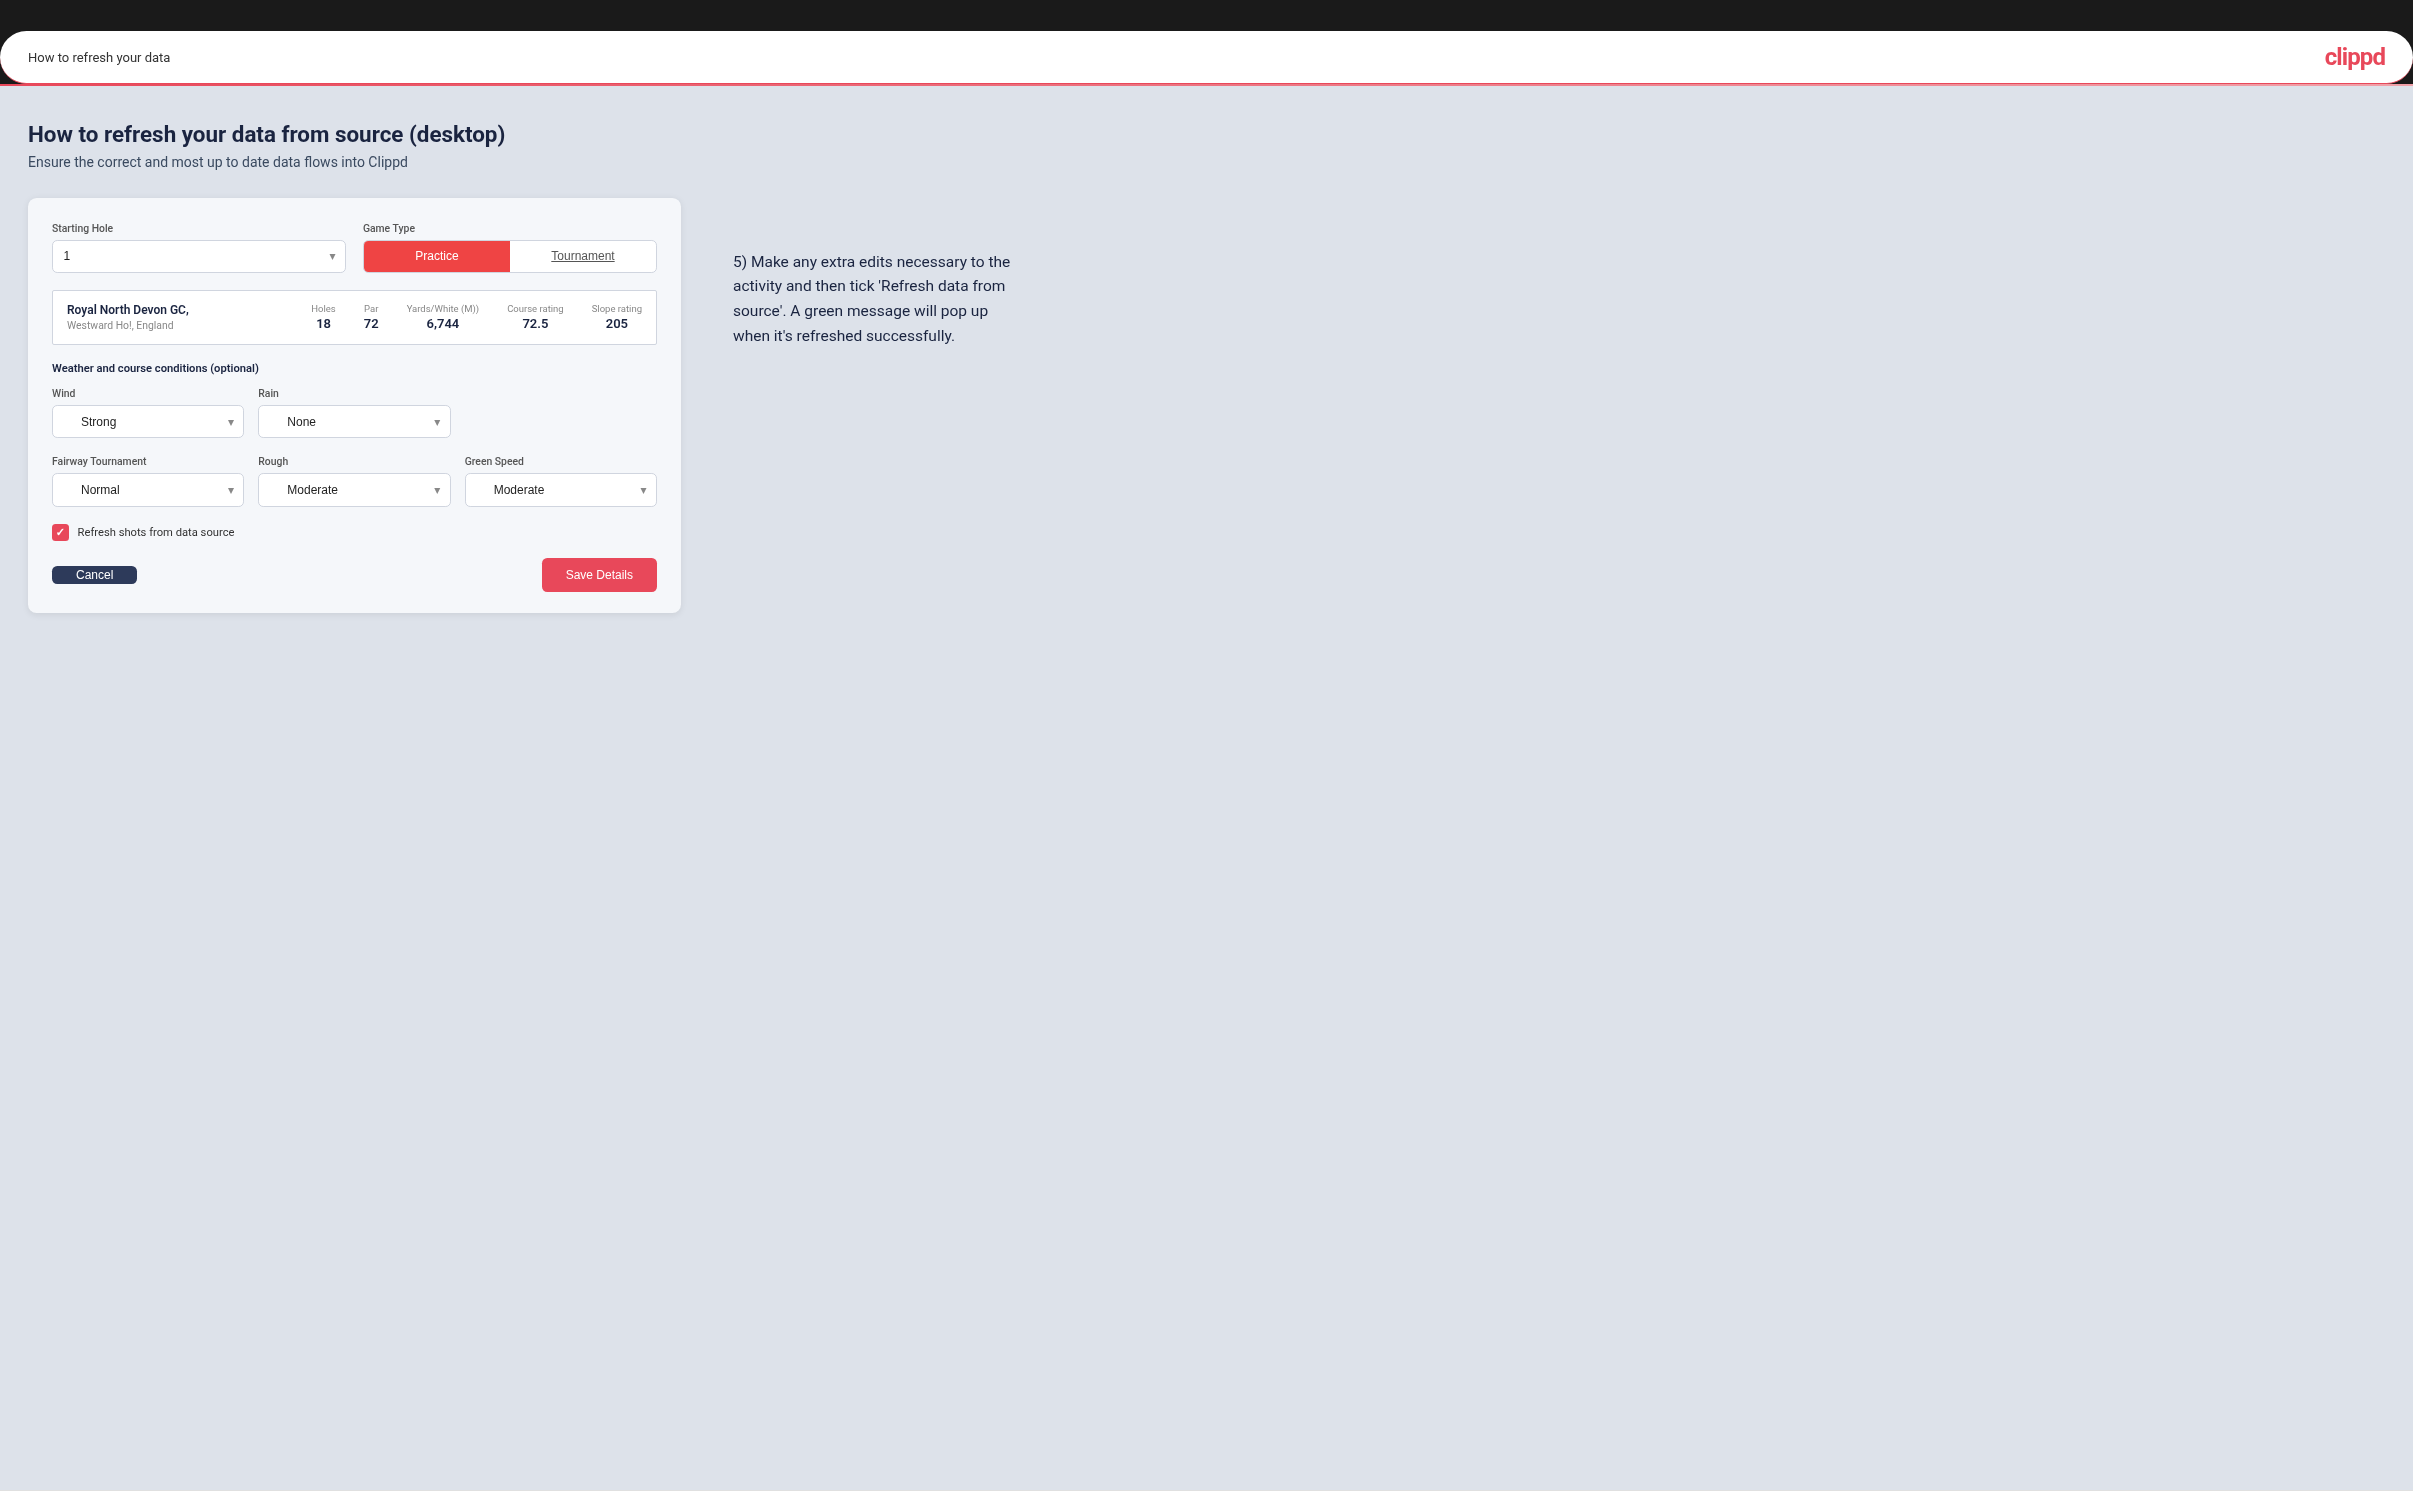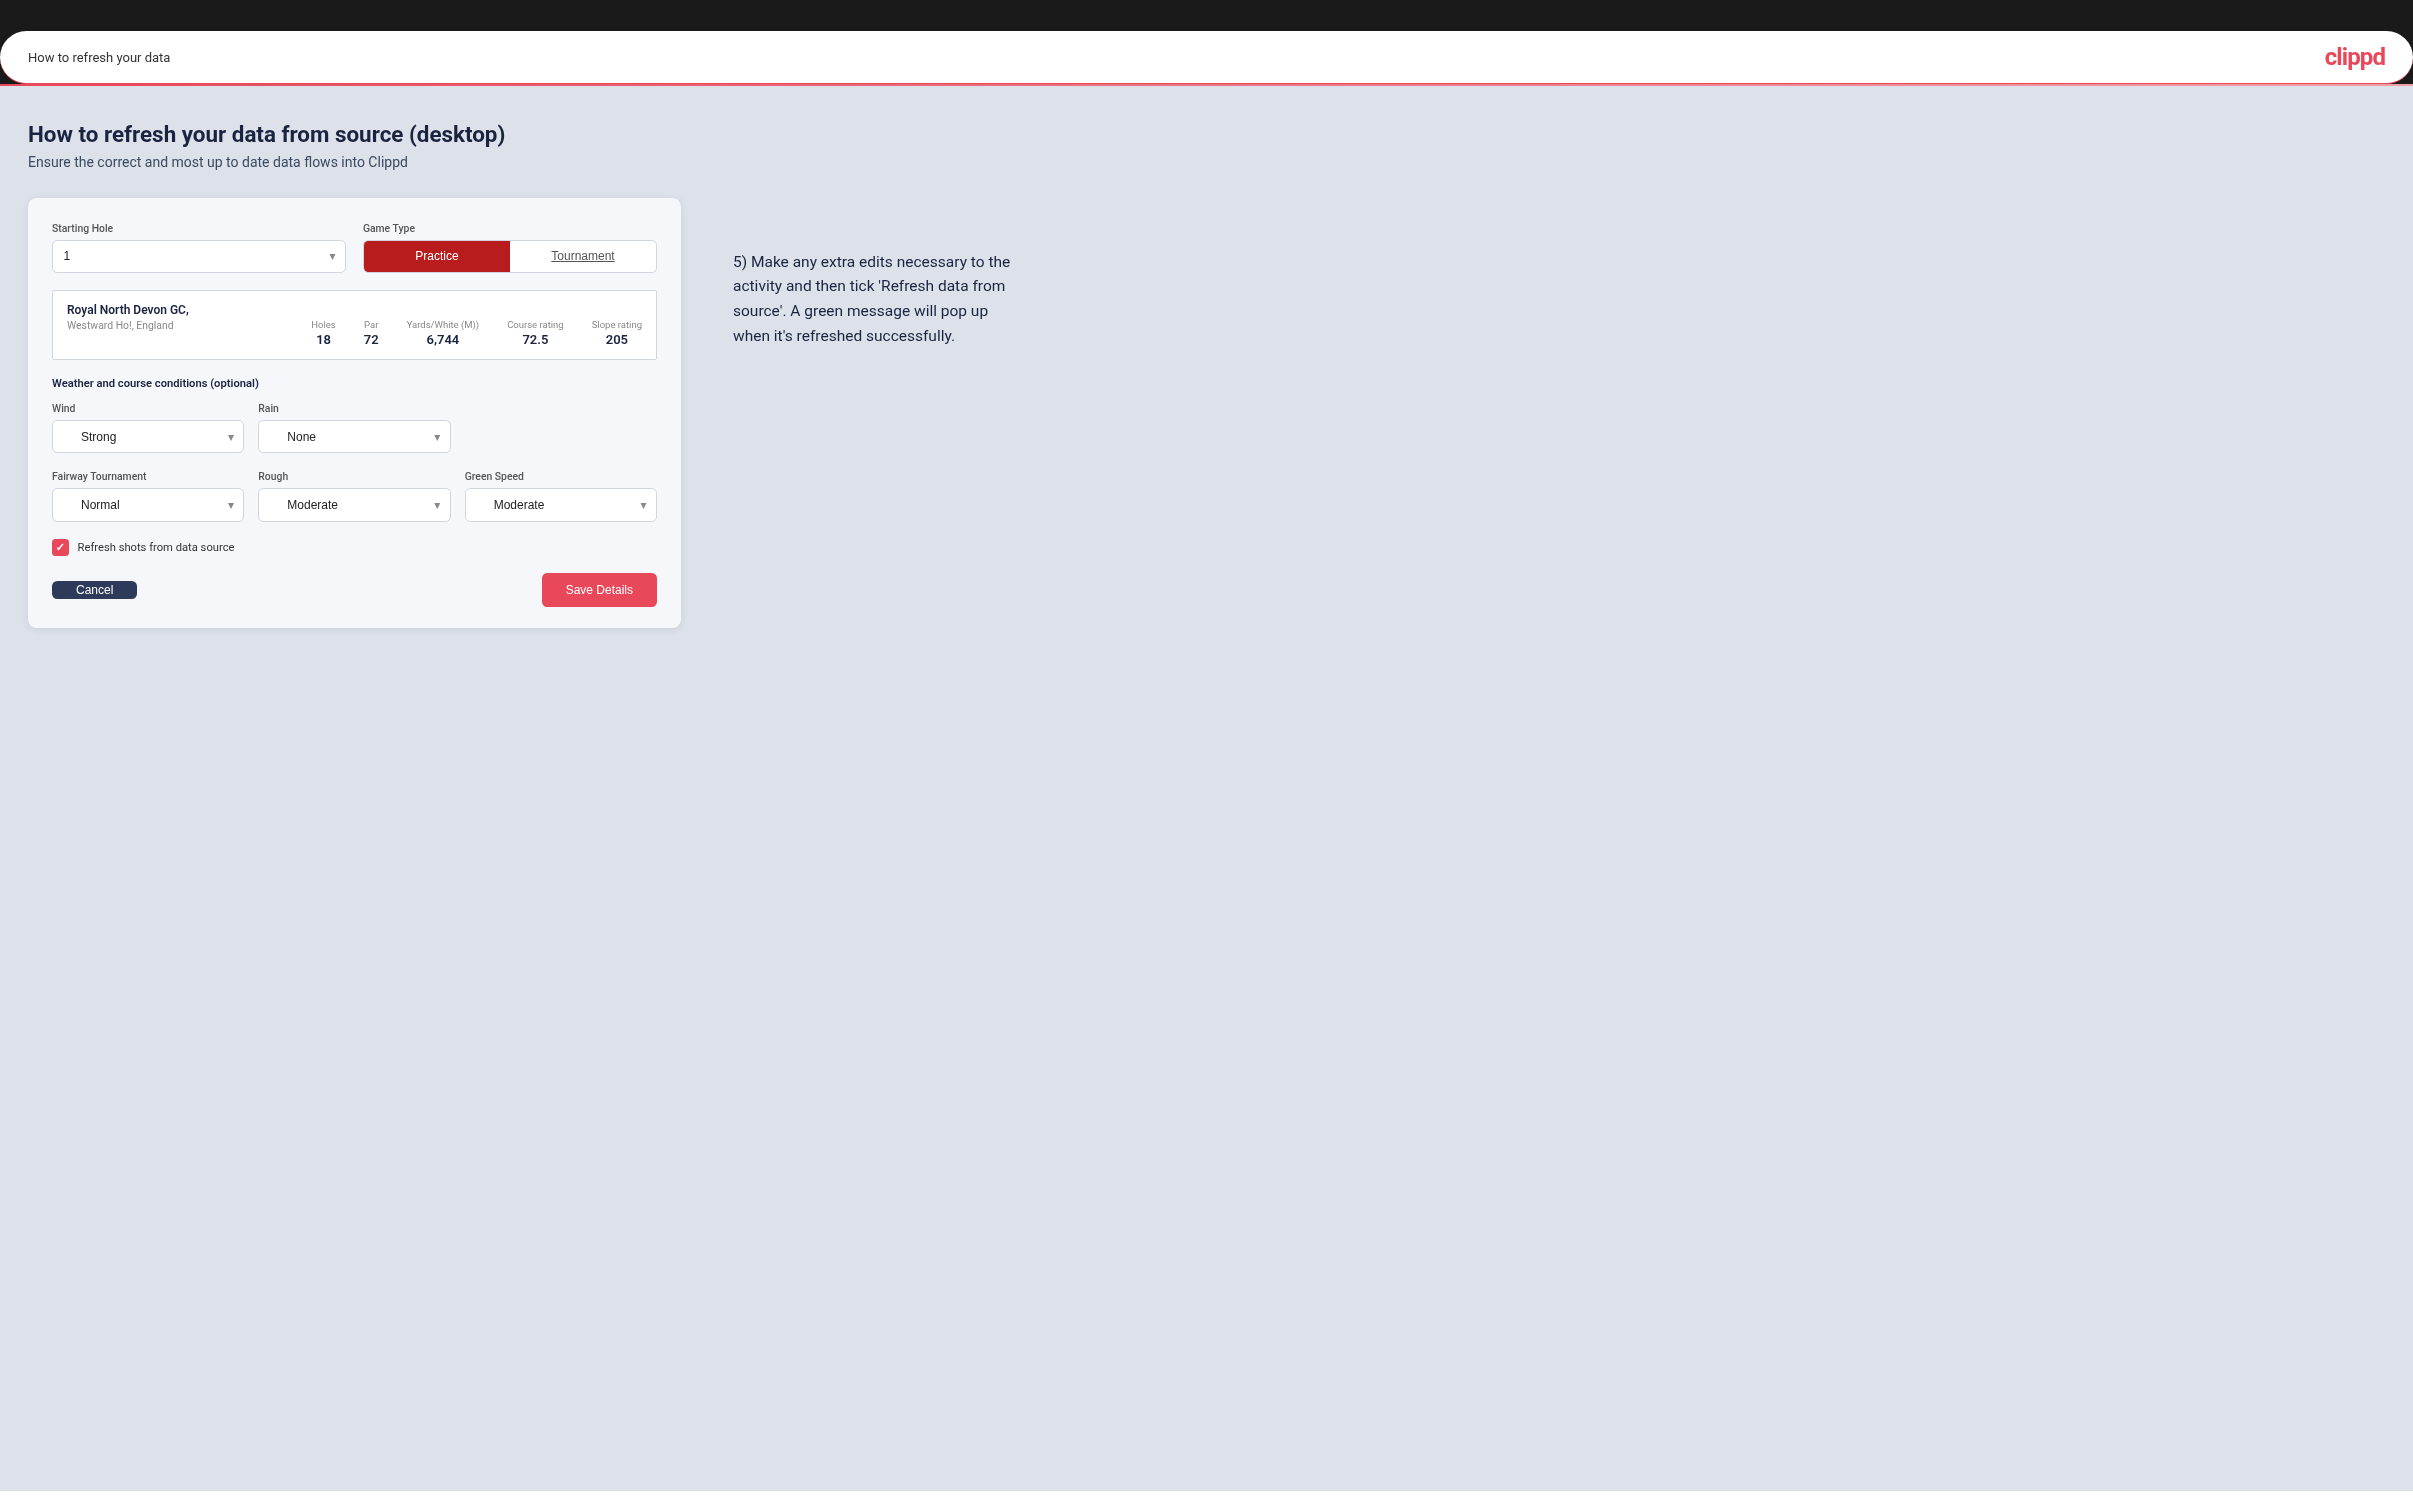--- a/index.html
+++ b/index.html
@@ -119,21 +119,21 @@
       flex: 1;
       padding: 8.6px 14px;
       border: none;
       background: transparent;
       font-size: 12px;
       cursor: pointer;
       color: #555;
       font-weight: 500;
     }
     .toggle-btn.active {
-      background: #b91c1c;
+      background: #ef4444;
       color: #fff;
     }
     .toggle-btn.right {
       color: #555;
       text-decoration: underline;
     }
     .course-card {
       border: 0.9px solid #d0d5df;
       border-radius: 2px;
       padding: 12px 14px;
@@ -151,21 +151,20 @@
       color: #1a2440;
     }
     .course-location {
       font-size: 10.4px;
       color: #888;
       margin-top: 1.7px;
     }
     .course-stats {
       display: flex;
       gap: 28px;
-      margin-top: 16px;
     }
     .stat-item {
       display: flex;
       flex-direction: column;
       align-items: center;
     }
     .stat-label {
       font-size: 9.5px;
       color: #888;
       margin-bottom: 1.7px;

